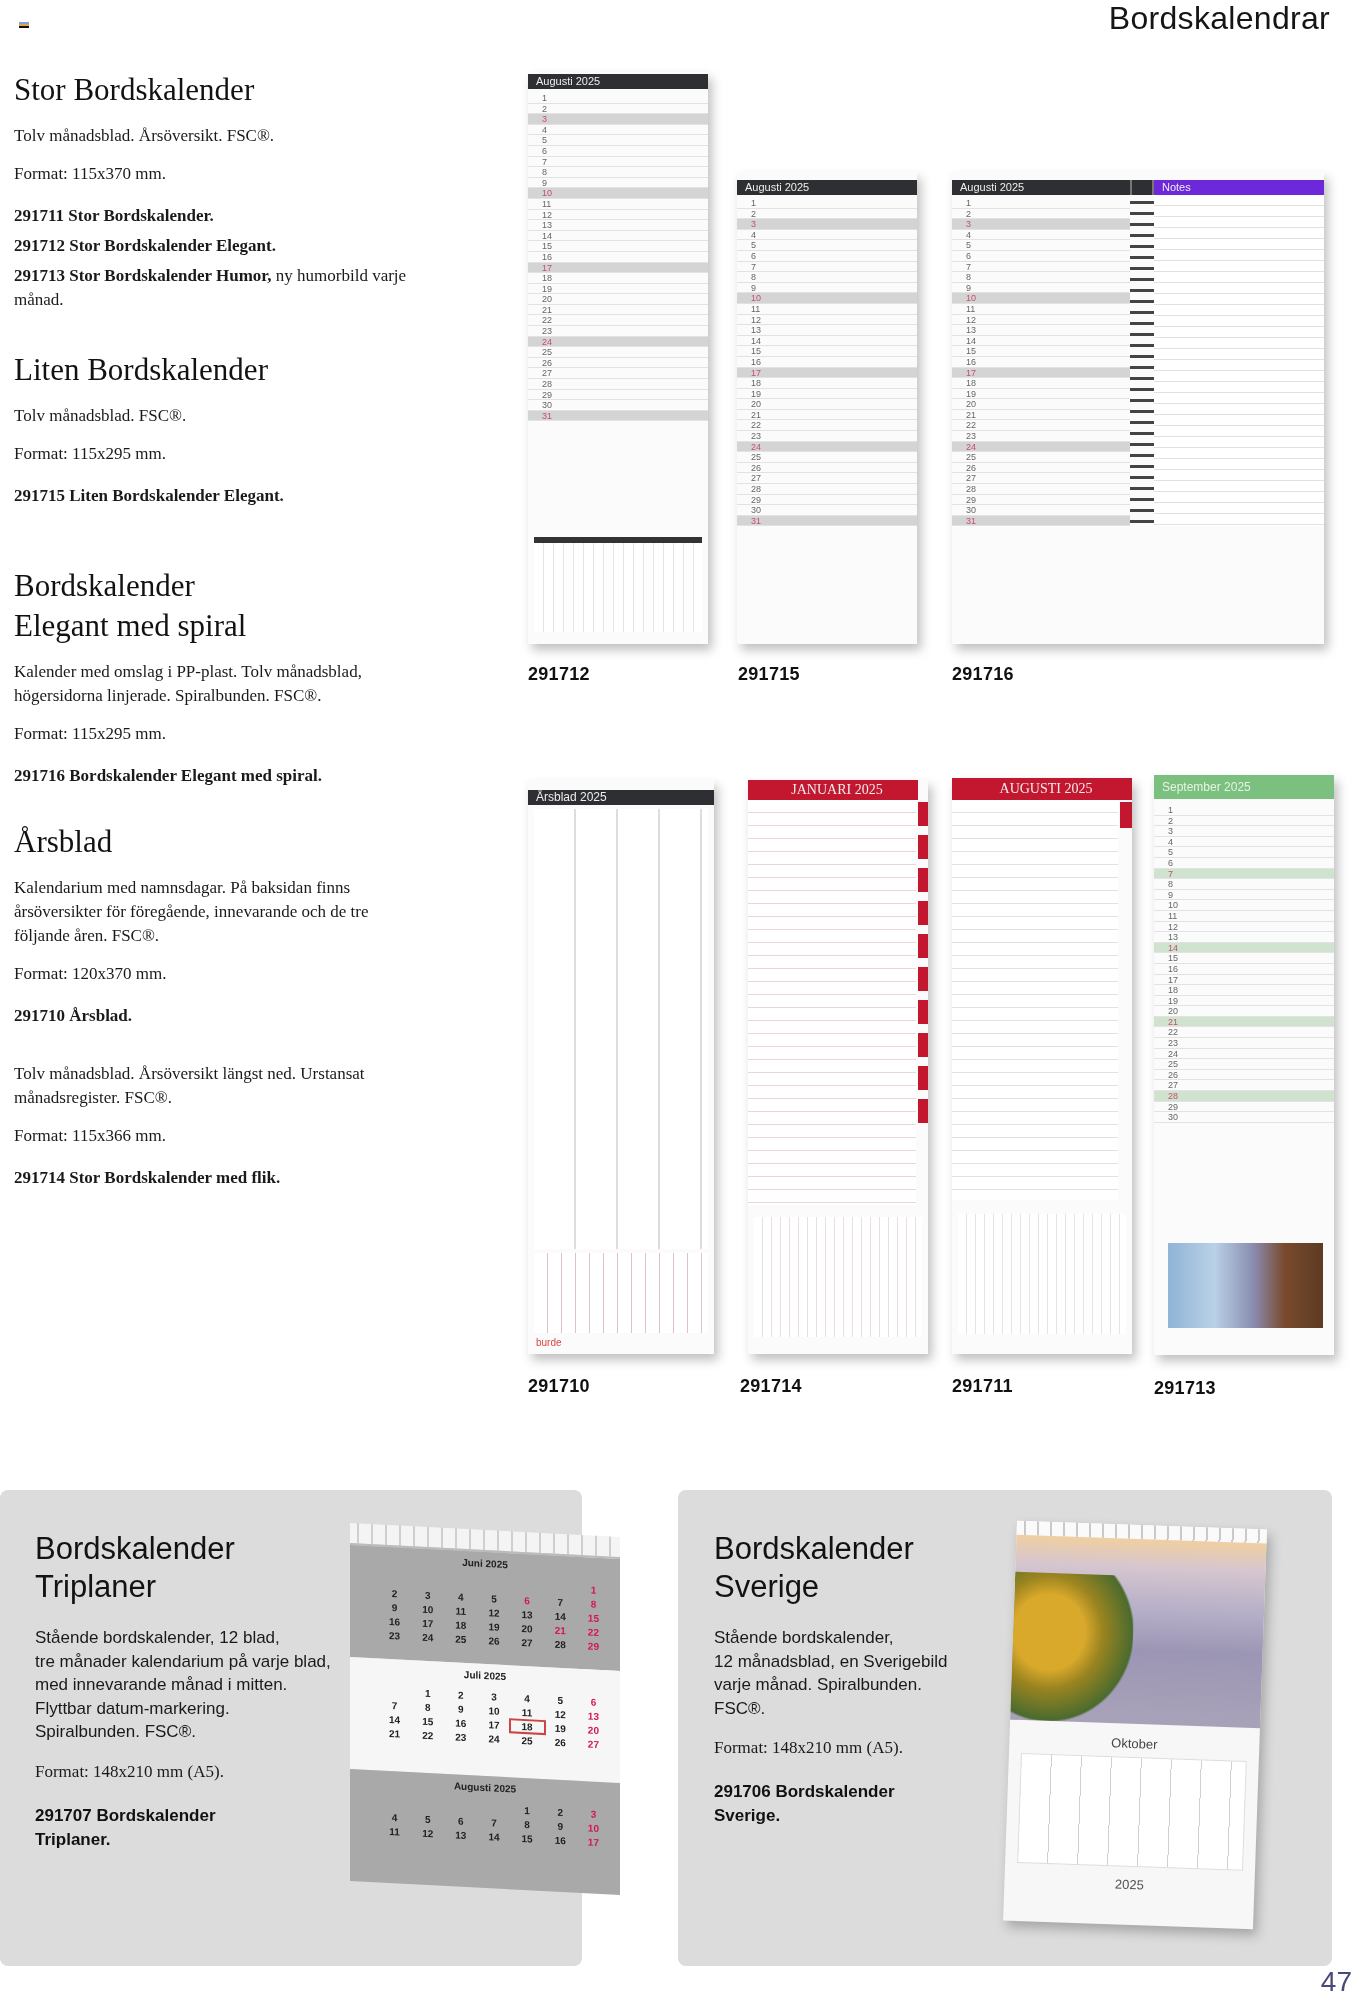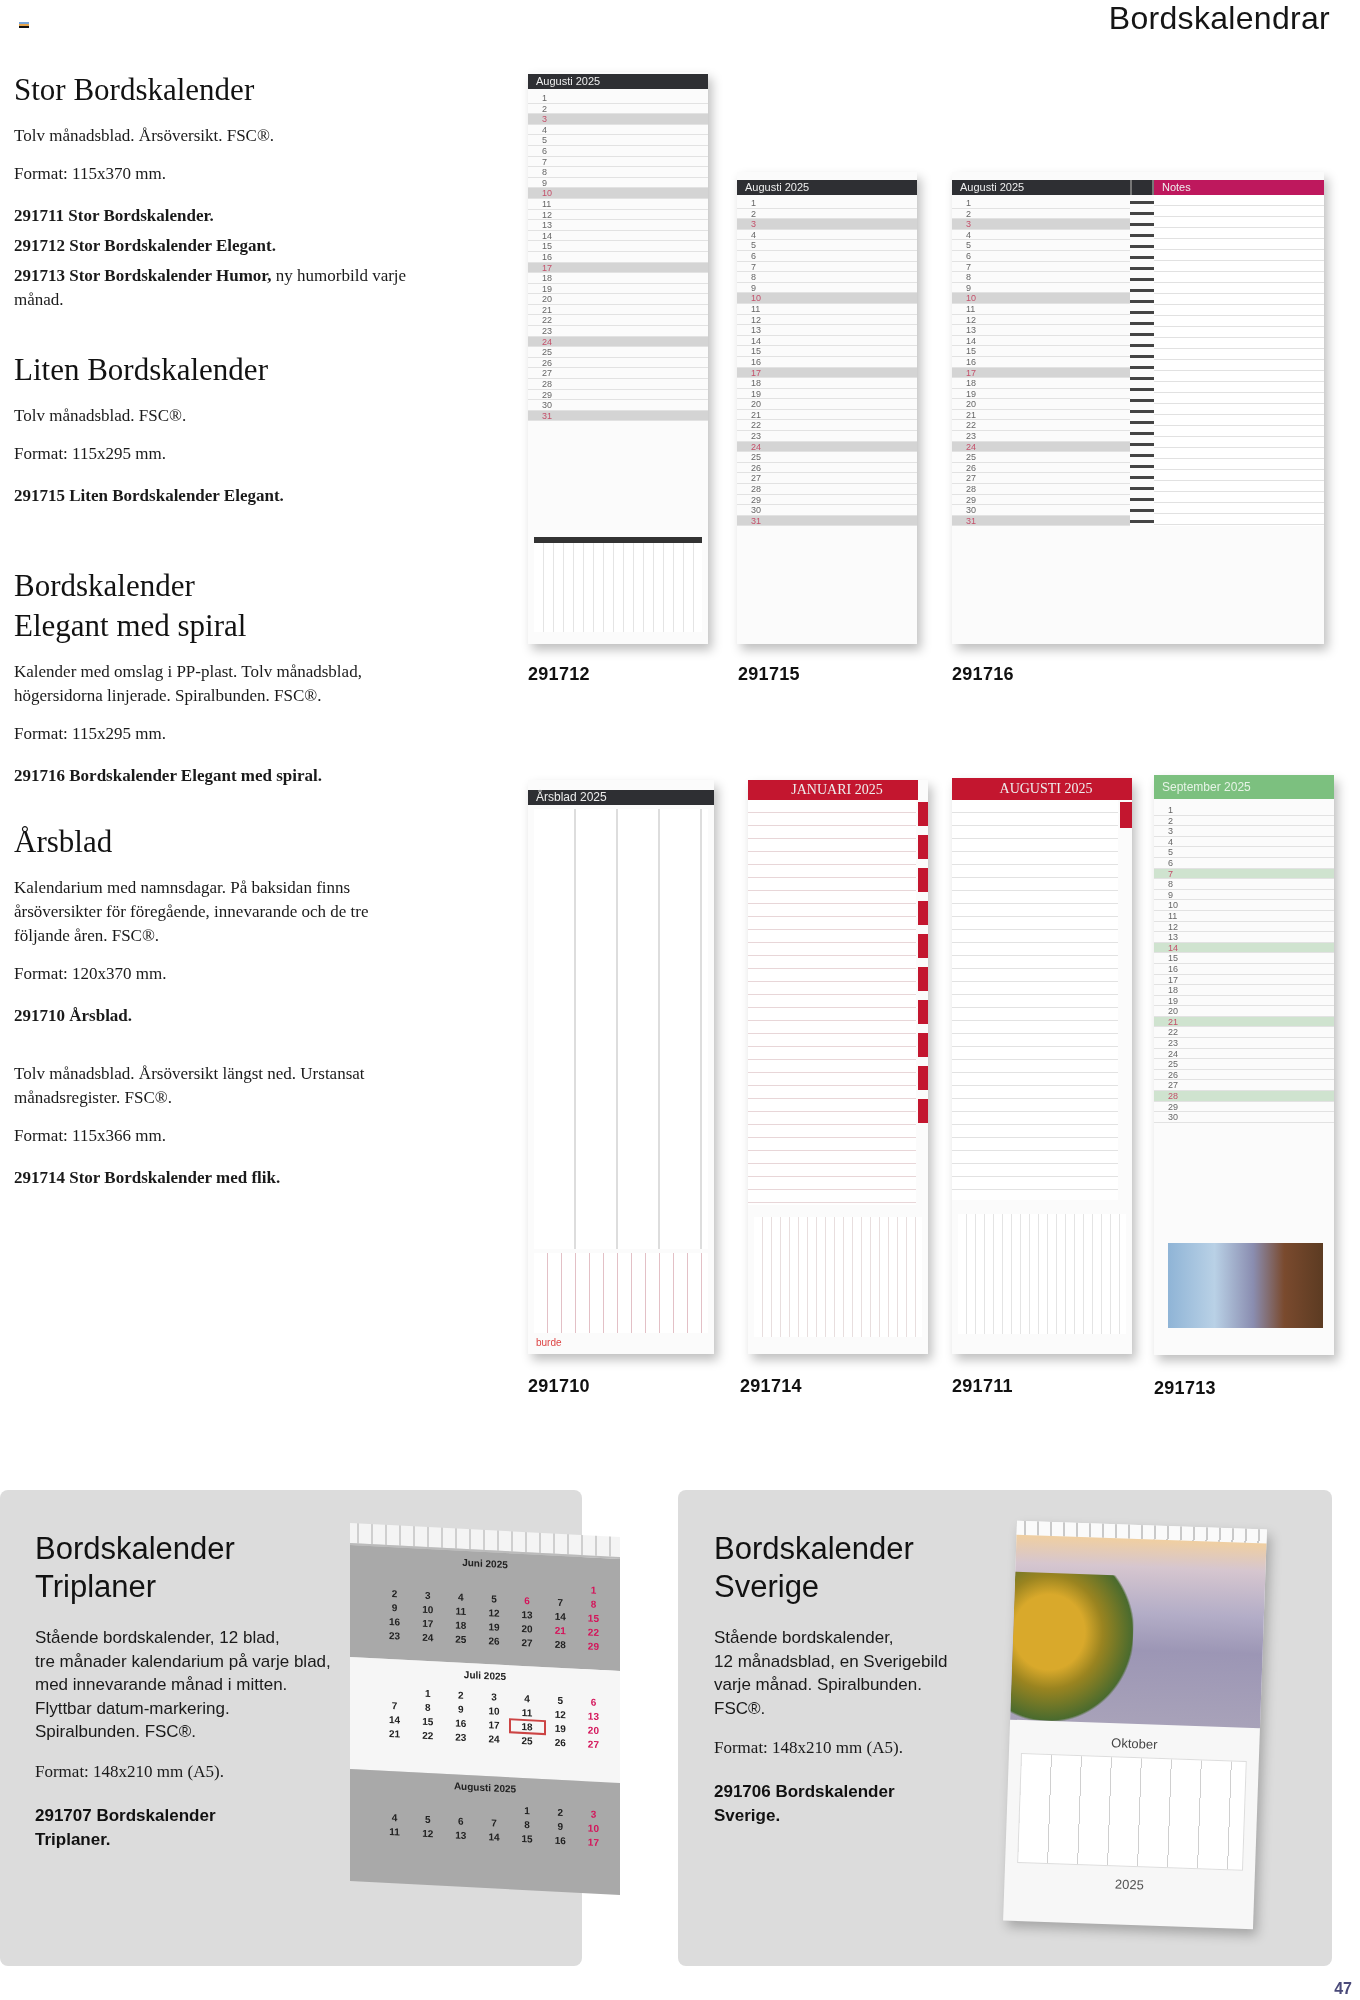--- a/index.html
+++ b/index.html
@@ -44,21 +44,21 @@
   .tri .days span.mk { outline: 2px solid #c44; }
 
   .sve { position: absolute; left: 1010px; top: 1525px; width: 250px; height: 400px; transform: rotate(2deg); background: #f7f7f7; box-shadow: 4px 6px 12px rgba(0,0,0,0.25); }
   .sve .spiral { height: 14px; background: repeating-linear-gradient(90deg, #fafafa 0 7px, #c9c9c9 7px 9px, #fafafa 9px 13px); }
   .sve .photo { height: 185px; margin: 0 0 0 0; background: linear-gradient(180deg, #f0cfa1 0%, #d6c6cf 15%, #b3adc7 40%, #9c96b5 60%, #a8a2b9 100%); position: relative; overflow: hidden; }
   .sve .trees { position: absolute; left: 0; bottom: 0; width: 48%; height: 80%; background: radial-gradient(ellipse at 30% 40%, #d9a92b 0 30%, #9a8420 45%, #4a6b2e 70%, transparent 72%); }
   .sve .month-title { text-align: center; font-size: 13px; color: #444; margin-top: 12px; }
   .sve .mgrid { margin: 6px 12px; height: 110px; background: repeating-linear-gradient(90deg, #fff 0 29px, #d0d0d0 29px 30px), #fff; border: 1px solid #ddd; }
   .sve .year { text-align: center; font-size: 13px; color: #555; margin-top: 10px; }
 
-  .page-num { position: absolute; right: 8px; bottom: 2px; font-size: 16px; font-weight: 700; color: #4a4a7a; }
+  .page-num { position: absolute; right: 8px; bottom: 2px; font-size: 28px; font-weight: 400; color: #4a4a7a; }
 </style>
 </head>
 <body>
 
 <div class="logo-mark">
   <span style="background:#7aa6d8"></span>
     <span style="background:#e6a44a"></span>
     <span style="background:#111"></span>
 </div>
 
@@ -174,21 +174,21 @@
       <div class="row">30</div>
       <div class="row hl">31</div>
   </div>
 </div>
 <div class="code-label" style="left:738px; top:664px">291715</div>
 
 <div class="cal" style="left:952px; top:172px; width:372px; height:472px">
   <div style="display:flex; margin-top:8px">
     <div class="hdr" style="background:#2e2f33; width:178px">Augusti 2025</div>
     <div style="width:24px; background:#2e2f33; border-left:2px solid #777; border-right:2px solid #777"></div>
-    <div class="hdr" style="background:#be185d; flex:1">Notes</div>
+    <div class="hdr" style="background:#6d28d9; flex:1">Notes</div>
   </div>
   <div style="display:flex">
     <div style="width:178px; padding-top:3px">
       <div class="row">1</div>
         <div class="row">2</div>
         <div class="row hl">3</div>
         <div class="row">4</div>
         <div class="row">5</div>
         <div class="row">6</div>
         <div class="row">7</div>

